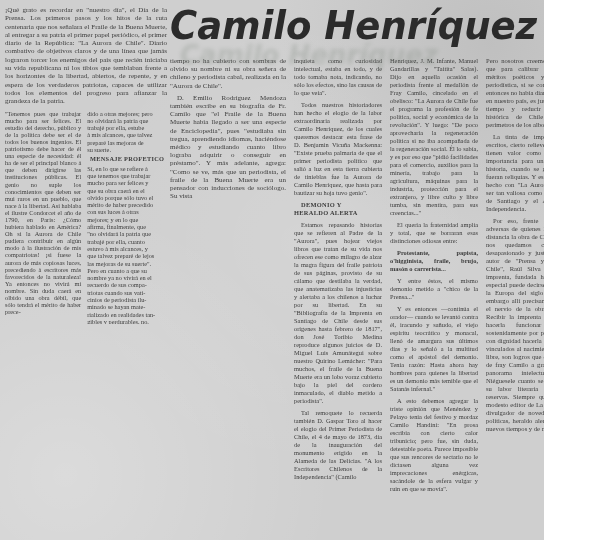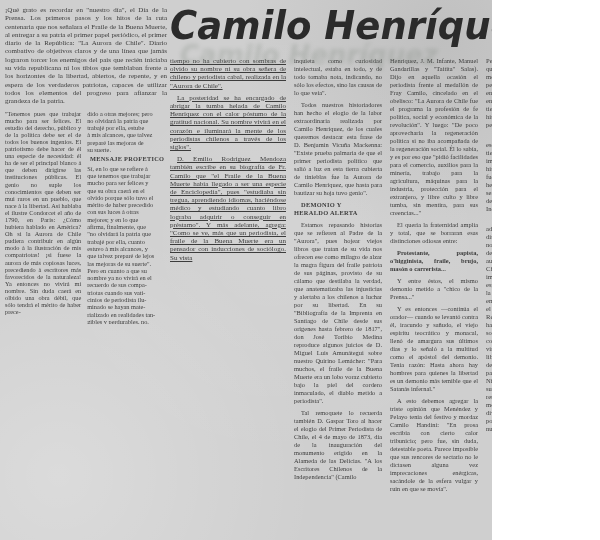--- a/index.html
+++ b/index.html
@@ -1,17 +1,17 @@
 <!DOCTYPE html>
 <html><head>
 <meta charset="utf-8">
 <style>
   html,body{margin:0;padding:0;}
   .page{
-    position:relative;width:492px;height:540px;overflow:hidden;
+    position:relative;width:544px;height:540px;overflow:hidden;
     background:
       radial-gradient(circle at 12% 88%, rgba(255,255,255,.25), rgba(255,255,255,0) 40%),
       radial-gradient(circle at 90% 8%, rgba(120,120,120,.18), rgba(120,120,120,0) 30%),
       radial-gradient(circle at 55% 45%, rgba(255,255,255,.10), rgba(255,255,255,0) 55%),
       #cfcfcf;
     font-family:"Liberation Serif", serif;
     color:#3c3c3c;
   }
   
   .left-block{position:absolute;left:5px;top:6px;width:162px;}
@@ -30,21 +30,21 @@
     transform:scaleY(1.04);transform-origin:left top;
   }
   .ghost{
     position:absolute;left:10px;top:36px;margin:0;pointer-events:none;
     font-family:"DejaVu Sans",sans-serif;font-style:italic;font-weight:700;
     font-size:26px;color:#6f7a6f;opacity:.25;filter:blur(2px);white-space:nowrap;
   }
   .cols{display:flex;gap:8px;margin-top:10px;align-items:flex-start;height:486px;overflow:hidden;}
   .col p{margin:0 0 4px 0;text-align:justify;text-indent:7px;}
   .col p.noindent{text-indent:0;}
-  .colA{width:116px;font-size:7px;line-height:8.2px;text-decoration:underline;}
+  .colA{width:116px;font-size:7px;line-height:8.2px;}
   .colB{width:88px;font-size:6.4px;line-height:8.0px;}
   .colC{width:88px;font-size:6.4px;line-height:8.0px;}
   .colD{width:104px;font-size:6.6px;line-height:8.0px;}
   .subhead{font-weight:bold;text-align:center;text-indent:0;white-space:pre-line;letter-spacing:.3px;}
   .boldp{font-weight:bold;}
   
   .margin-note{
     position:absolute;writing-mode:vertical-rl;transform:rotate(180deg);
     font-family:"DejaVu Sans",sans-serif;font-style:italic;color:#4e545e;opacity:.6;
     white-space:nowrap;
@@ -102,21 +102,20 @@
   </div>
 
   <div class="main">
     <h1 class="title">Camilo Henríquez</h1>
     <p class="ghost">Camilo Henríquez</p>
 
     <div class="cols">
 
       <div class="col colA">
         <p class="noindent">tiempo no ha cubierto con sombras de olvido su nombre ni su obra señera de chileno y periodista cabal, realizada en la "Aurora de Chile".</p>
-        <p>La posteridad se ha encargado de abrigar la tumba helada de Camilo Henríquez con el calor póstumo de la gratitud nacional. Su nombre vivirá en el corazón e iluminará la mente de los periodistas chilenos a través de los siglos".</p>
         <p>D. Emilio Rodríguez Mendoza también escribe en su biografía de Fr. Camilo que "el Fraile de la Buena Muerte había llegado a ser una especie de Enciclopedia", pues "estudiaba sin tregua, aprendiendo idiomas, haciéndose médico y estudiando cuanto libro lograba adquirir o conseguir en préstamo". Y más adelante, agrega: "Como se ve, más que un periodista, el fraile de la Buena Muerte era un pensador con inducciones de sociólogo. Su vista</p>
       </div>
 
       <div class="col colB">
         <p class="noindent">inquieta como curiosidad intelectual, estaba en todo, y de todo tomaba nota, indicando, no sólo los efectos, sino las causas de lo que veía".</p>
         <p>Todos nuestros historiadores han hecho el elogio de la labor extraordinaria realizada por Camilo Henríquez, de los cuales queremos destacar esta frase de D. Benjamín Vicuña Mackenna: "Existe prueba palmaria de que el primer periodista político que salió a luz en esta tierra cubierta de tinieblas fue la Aurora de Camilo Henríquez, que hasta para bautizar su hoja tuvo genio".</p>
         <p class="subhead">DEMONIO Y
 HERALDO ALERTA</p>
         <p>Estamos repasando historias que se refieren al Padre de la "Aurora", pues hojear viejos libros que tratan de su vida nos ofrecen ese como milagro de alzar la magra figura del fraile patriota de sus páginas, provisto de su cálamo que destilaba la verdad, que anatematizaba las injusticias y alertaba a los chilenos a luchar por su libertad. En su "Bibliografía de la Imprenta en Santiago de Chile desde sus orígenes hasta febrero de 1817", don José Toribio Medina reproduce algunos juicios de D. Miguel Luis Amunátegui sobre nuestro Quirino Lemácher: "Para muchos, el fraile de la Buena Muerte era un lobo voraz cubierto bajo la piel del cordero inmaculado, el diablo metido a periodista".</p>
         <p>Tal remoquete lo recuerda también D. Gaspar Toro al hacer el elogio del Primer Periodista de Chile, el 4 de mayo de 1873, día de la inauguración del monumento erigido en la Alameda de las Delicias. "A los Escritores Chilenos de la Independencia" (Camilo</p>

